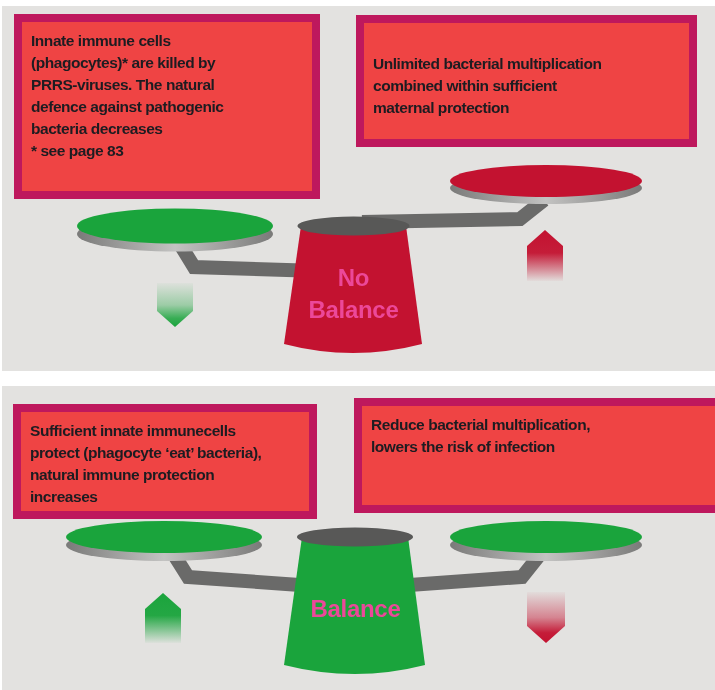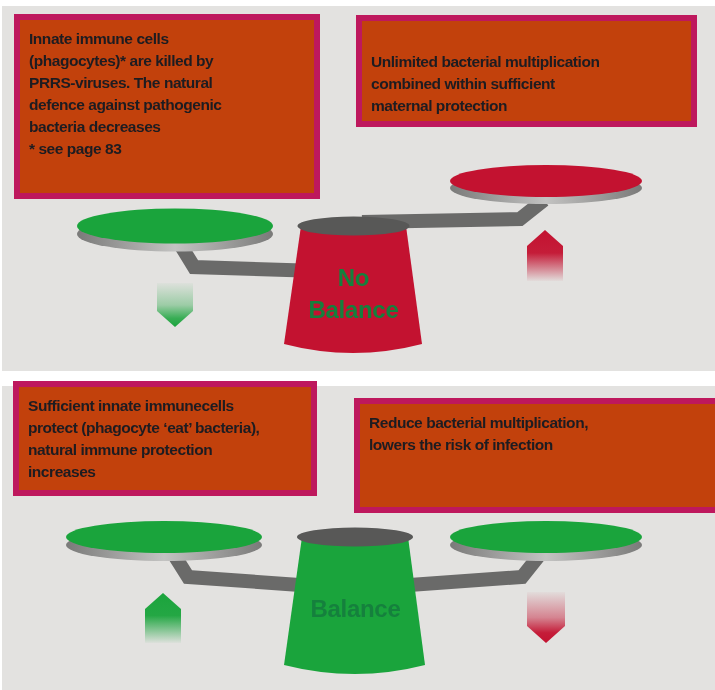--- a/index.html
+++ b/index.html
@@ -3,31 +3,31 @@
 <meta charset="utf-8">
 <style>
   html,body{margin:0;padding:0;background:#ffffff;}
   body{
     position:relative;width:715px;height:690px;overflow:hidden;
     font-family:"Liberation Sans",sans-serif;
   }
   svg.scene{position:absolute;left:0;top:0;}
   .textbox{
     position:absolute;box-sizing:border-box;
-    background:#c2410c;border:6px solid #be185d;
+    background:#ef4444;border:8px solid #be185d;
     color:#1d1c21;font-weight:bold;font-size:15.5px;line-height:22px;
     letter-spacing:-0.45px;padding:8px 9px;white-space:pre-line;
     overflow:hidden;
   }
   #box1{left:14px;top:14px;width:306px;height:185px;}
-  #box2{left:356px;top:15px;width:341px;height:112px;}
-  #box3{left:13px;top:381px;width:304px;height:115px;}
+  #box2{left:356px;top:15px;width:341px;height:132px;}
+  #box3{left:13px;top:404px;width:304px;height:115px;}
   #box4{left:354px;top:398px;width:373px;height:115px;}
   .base-label{
-    position:absolute;color:#15803d;font-weight:bold;font-size:24px;
+    position:absolute;color:#ec4899;font-weight:bold;font-size:24px;
     line-height:32px;text-align:center;white-space:pre-line;
     letter-spacing:-0.3px;
   }
   #label-top{left:288px;top:262px;width:131px;}
   #label-bottom{left:290px;top:593px;width:131px;}
 </style>
 </head>
 <body>
 
 <svg class="scene" width="715" height="690" viewBox="0 0 715 690">

